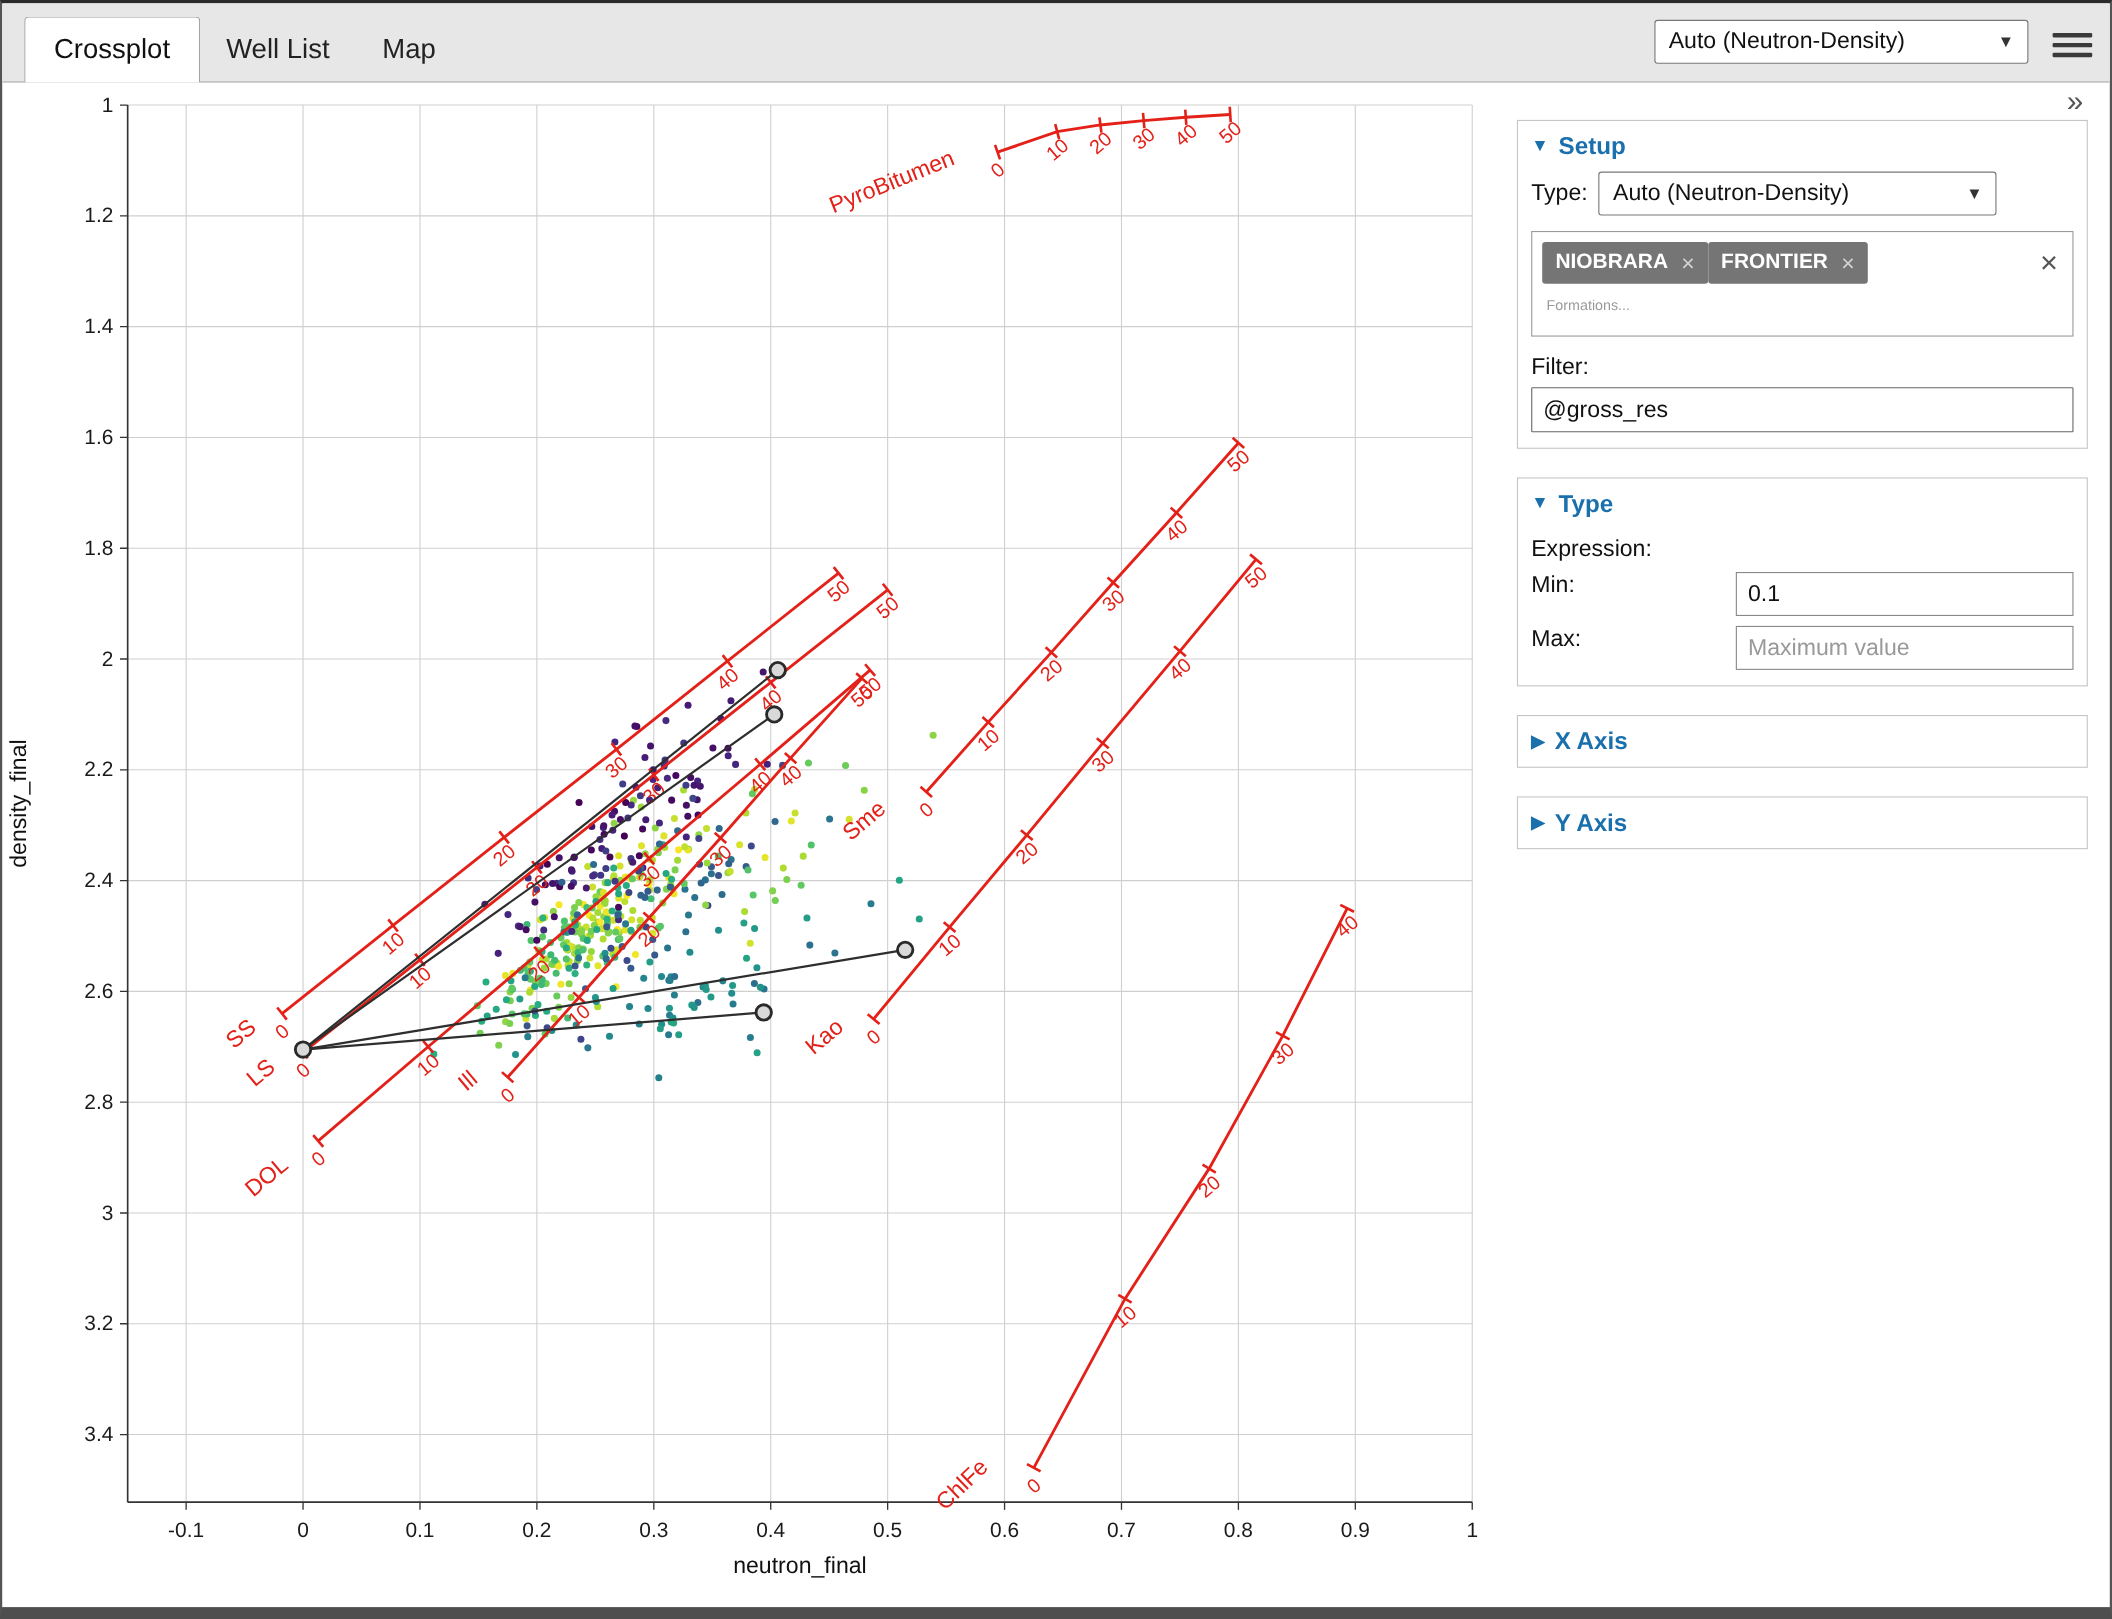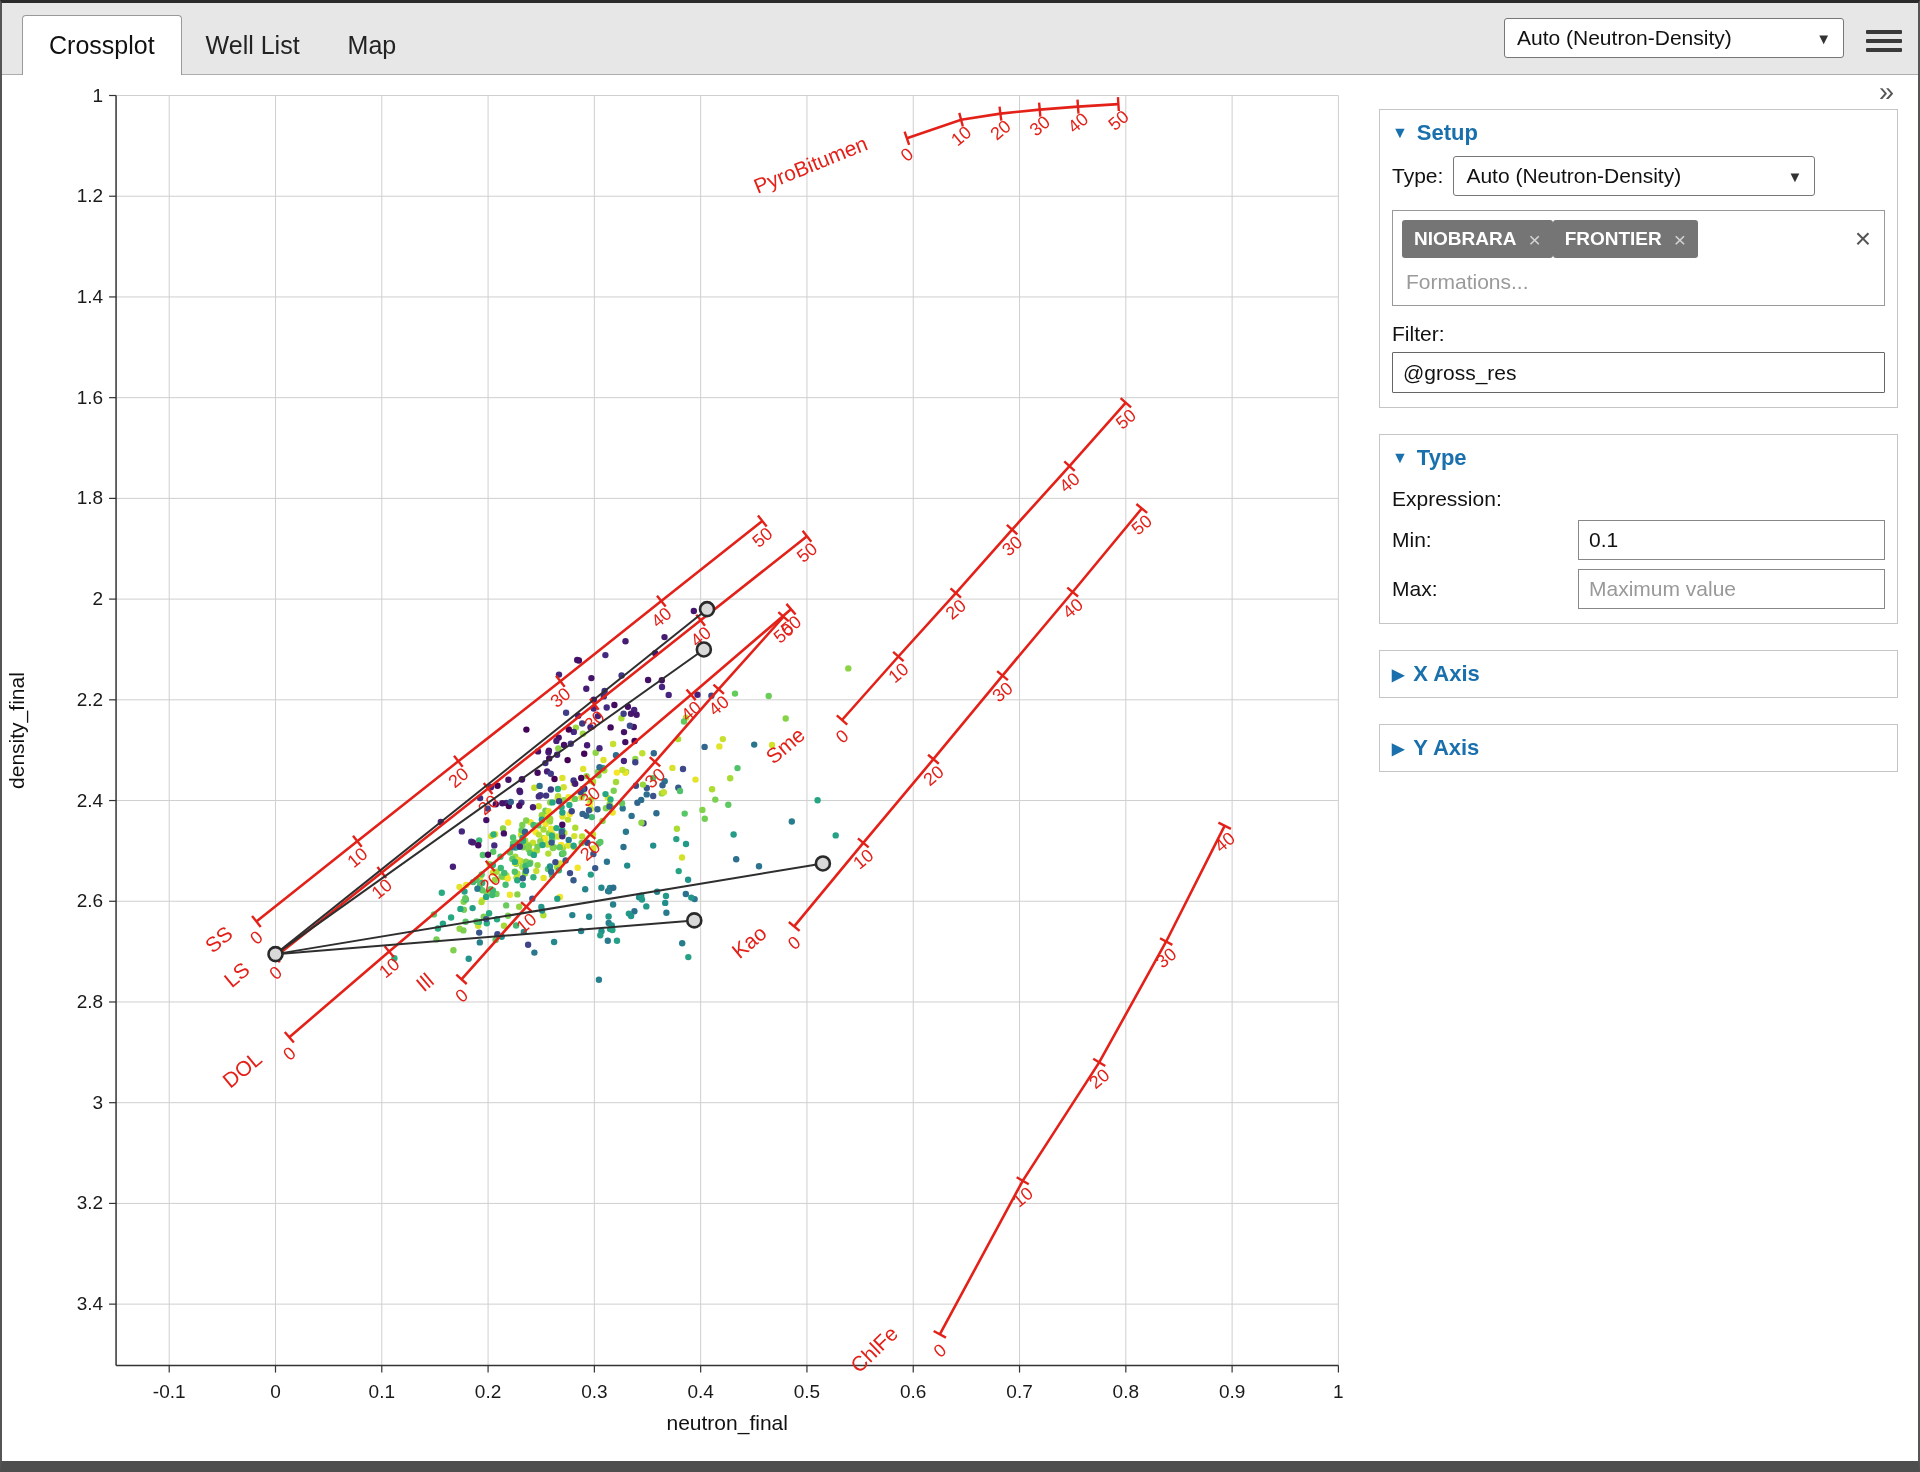--- a/index.html
+++ b/index.html
@@ -34,28 +34,28 @@
   .type-row { display:flex; align-items:center; gap:10px; margin:10px 0 14px; font-size:21px; color:#111; }
   .select { width:362px; height:40px; border:1px solid #777; border-radius:3px; background:#fff;
             display:flex; align-items:center; justify-content:space-between; padding:0 12px;
             font-size:21px; color:#111; cursor:pointer; }
   .formations-box { border:1px solid #999; min-height:96px; padding:9px; }
   .chips-row { display:flex; align-items:center; gap:12px; }
   .chip { background:#757575; color:#fff; font-size:19px; font-weight:bold; padding:8px 12px;
           border-radius:3px; display:inline-flex; align-items:center; gap:12px; cursor:pointer; }
   .chip .x { color:#d4d4d4; font-weight:normal; font-size:21px; cursor:pointer; line-height:1; }
   .clear-x { margin-left:auto; font-size:28px; color:#555; cursor:pointer; line-height:1; padding:0 4px; }
-  .formations-input { border:none; outline:none; font-size:21px; margin-top:12px; width:60%;
+  .formations-input { border:none; outline:none; font-size:13px; margin-top:12px; width:60%;
                       padding-left:4px; font-family:inherit; color:#333; }
   .formations-input::placeholder { color:#9a9a9a; }
   .field-label { font-size:21px; margin:16px 0 6px; color:#111; }
   .text-input { width:100%; height:41px; border:1px solid #666; font-size:21px; padding:0 10px;
                 font-family:inherit; color:#111; border-radius:1px; }
   .text-input::placeholder { color:#999; }
-  .minmax-row { display:flex; align-items:center; margin-top:9px; }
+  .minmax-row { display:flex; align-items:flex-start; margin-top:9px; }
   .minmax-row label { width:186px; font-size:21px; color:#111; }
   .minmax-row input { flex:1; height:40px; border:1px solid #888; font-size:21px; padding:0 10px;
                       font-family:inherit; color:#111; }
   .minmax-row input::placeholder { color:#999; }
 </style>
 </head>
 <body>
 
 <div class="app">
 

